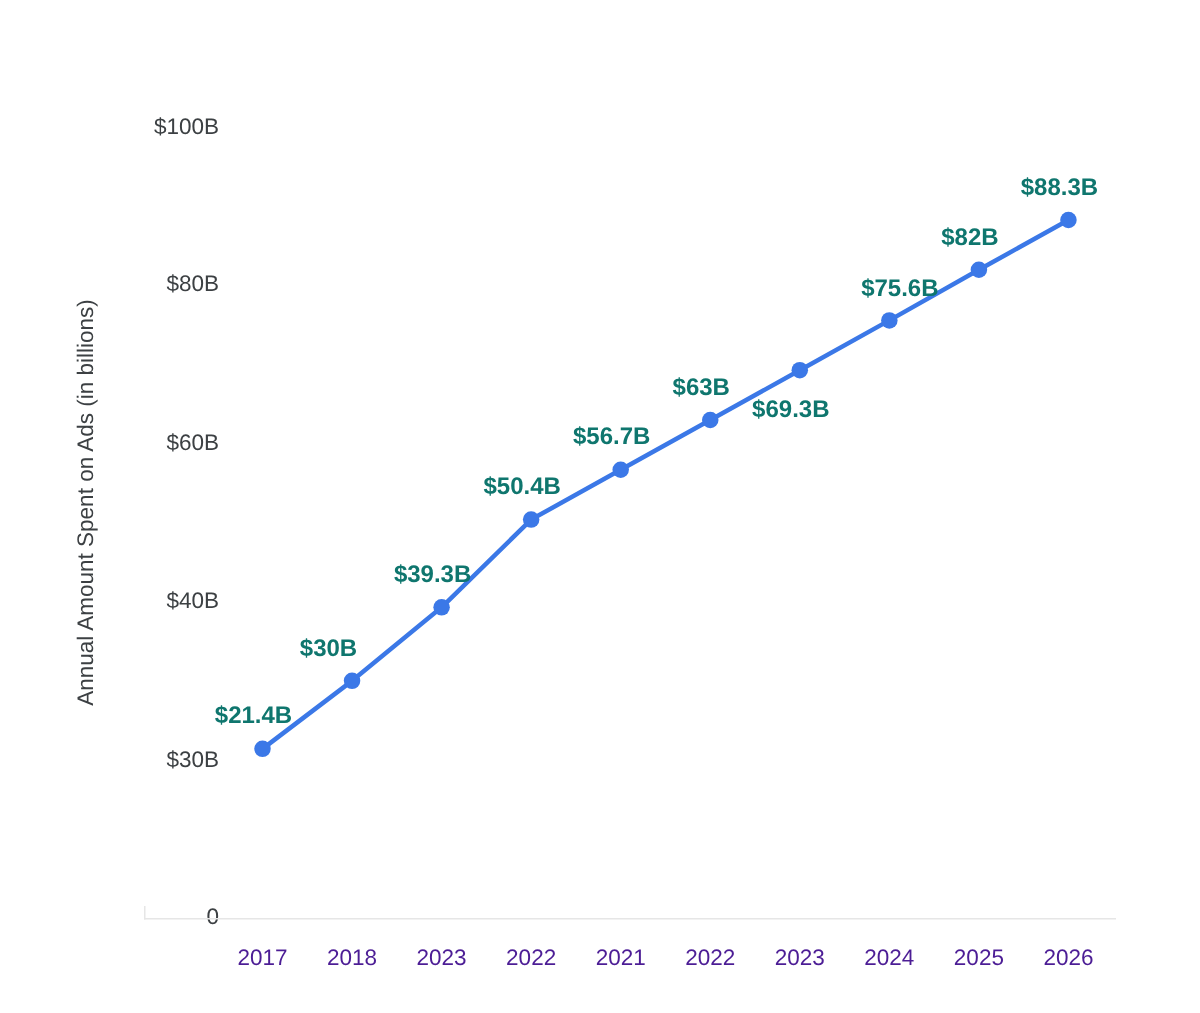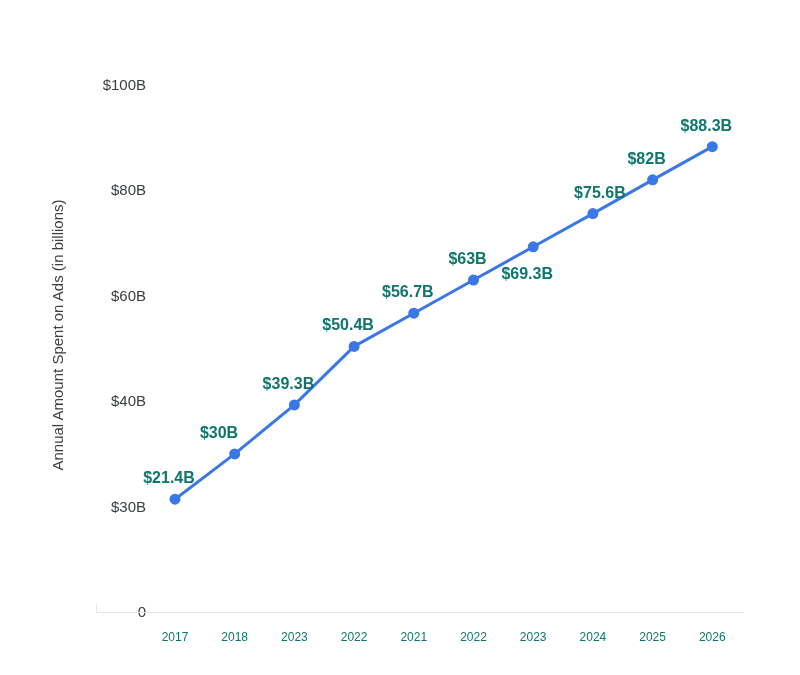--- a/index.html
+++ b/index.html
@@ -88,22 +88,22 @@
     background: #e6e6e6;
   }
 
   
   .x-tick {
     position: absolute;
     top: 630px;
     width: 70px;
     margin-left: -35px;
     text-align: center;
-    font-size: 12px;
-    color: #0f766e;
+    font-size: 15px;
+    color: #4c1d95;
     white-space: nowrap;
   }
 
   
   #plot-svg {
     position: absolute;
     left: 0;
     top: 0;
     width: 800px;
     height: 675px;

